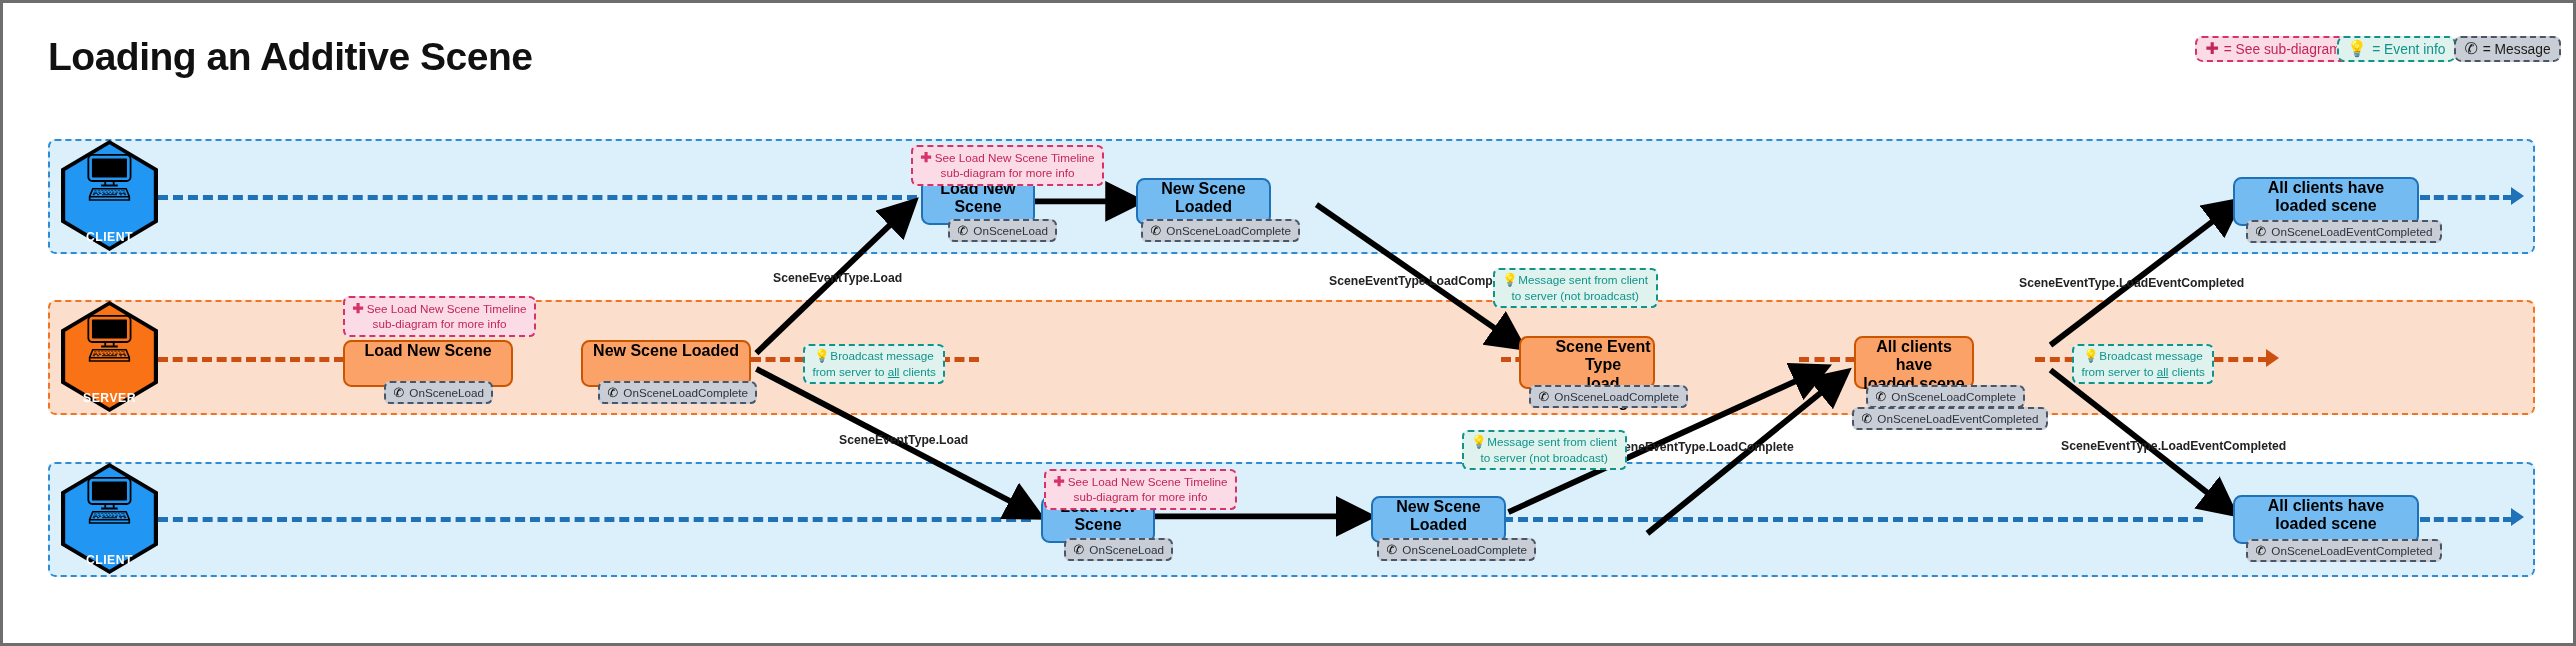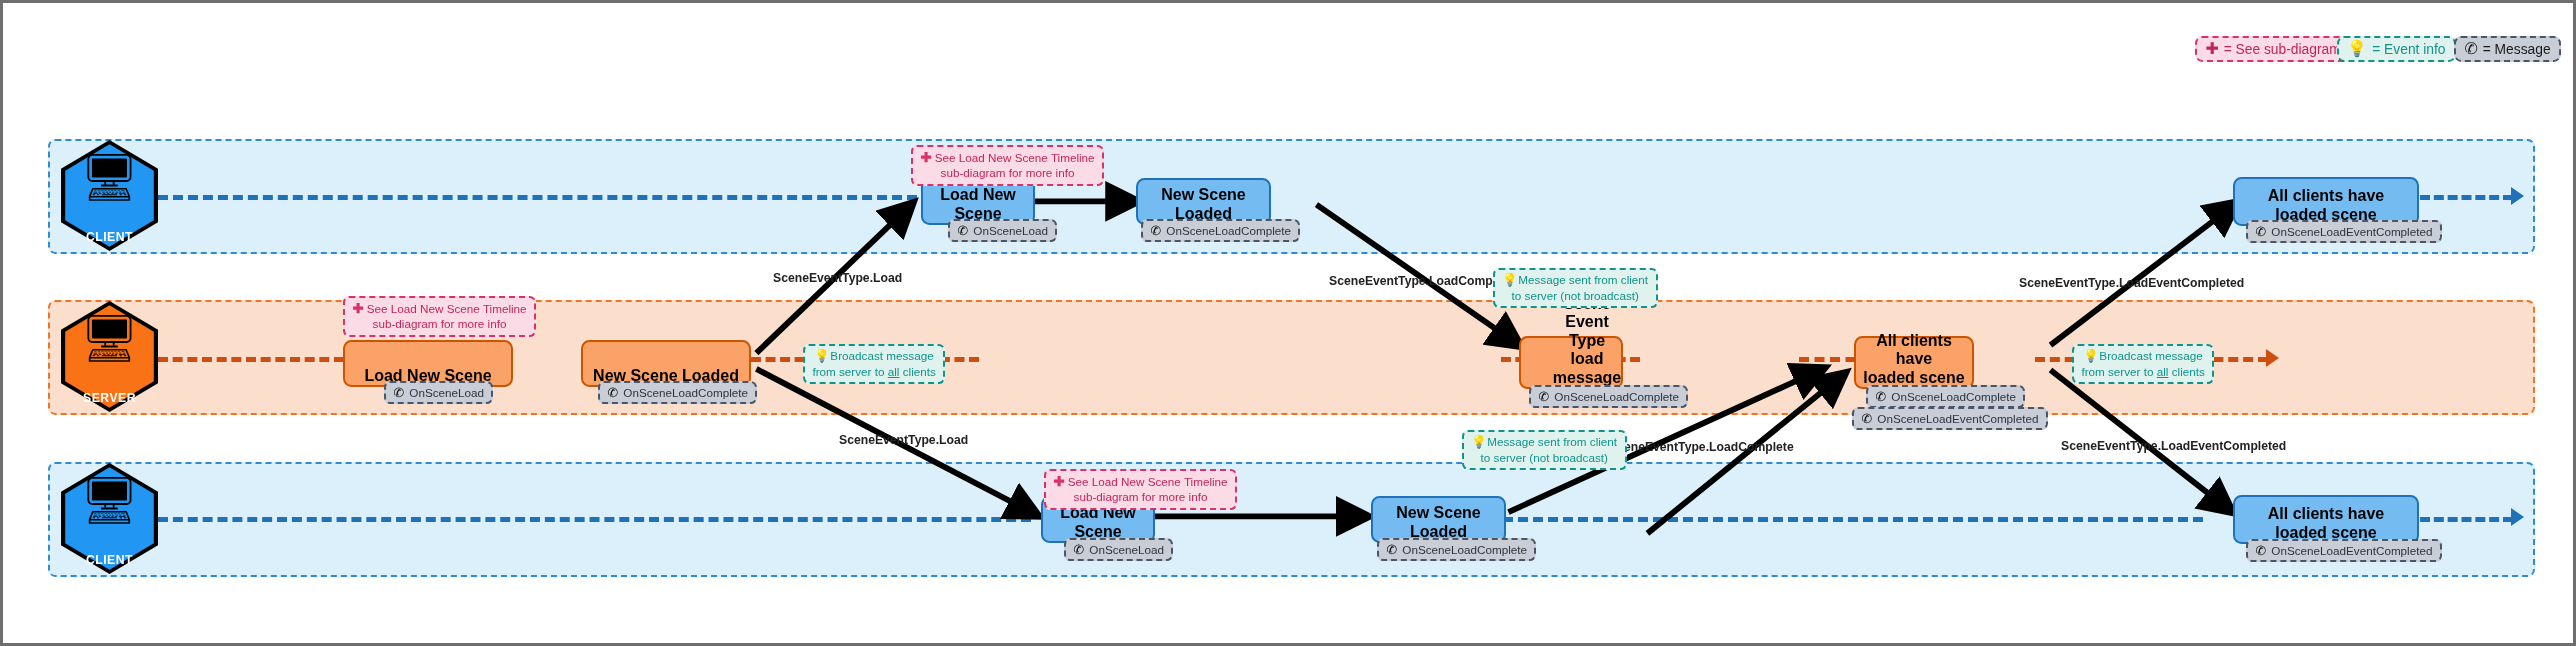--- a/index.html
+++ b/index.html
@@ -50,21 +50,21 @@
   
   .tl{position:absolute;height:0;border-top:5.3px dashed #1f72b8;}
   .tl-s{position:absolute;height:0;border-top:5.3px dashed #cc4f11;}
   .tl-arrow{position:absolute;width:0;height:0;border-top:9px solid transparent;
       border-bottom:9px solid transparent;}
   .tl-arrow.c{border-left:13.8px solid #1f72b8;}
   .tl-arrow.s{border-left:13.8px solid #cc4f11;}
 
   
   .node{position:absolute;border-radius:8.5px;box-sizing:border-box;
-      display:flex;align-items:flex-end;justify-content:center;text-align:center;
+      display:flex;align-items:flex-start;justify-content:center;text-align:center;
       font-weight:bold;font-size:16px;color:#000;line-height:1.15;z-index:6;}
   .node.c{background:#74bbf2;border:2.7px solid #1f72b8;}
   .node.s{background:#fba268;border:2.7px solid #cc5500;}
 
   
   .cb{position:absolute;background:#c9ced6;border:2.1px dashed #4a5568;border-radius:6.4px;
       padding:1.6px 7.4px 2.7px 7.4px;font-size:11.7px;color:#2c3340;white-space:nowrap;
       display:flex;align-items:center;gap:5.3px;z-index:8;}
   .cb .g{font-size:12.7px;color:#000;}
 
@@ -86,20 +86,21 @@
       white-space:nowrap;z-index:9;}
 
   
   #edges{position:absolute;left:0;top:0;width:2576px;height:646px;z-index:4;}
 </style>
 </head>
 <body>
 
 <div id="page">
 
+  <div id="page-title">Loading an Additive Scene</div>
 
   <div class="legend lg-sub">
     <span class="g">✚</span>
     <span>= See sub-diagram</span>
   </div>
   <div class="legend lg-info">
     <span class="g">💡</span>
     <span>= Event info</span>
   </div>
   <div class="legend lg-cb">
@@ -231,21 +232,21 @@
   <div class="cb" style="left:595px;top:378px;">
     <span class="g">✆</span>
     <span>OnSceneLoadComplete</span>
   </div>
 
   <div class="info" style="left:800px;top:341px;">
     <div><span class="g">💡</span><span>Broadcast message</span></div>
     <div><span>from server to </span><u>all</u><span> clients</span></div>
   </div>
 
-  <div class="node s" style="left:1516px;top:333px;width:104px;height:53px;padding-left:32px;">
+  <div class="node s" style="left:1516px;top:333px;width:136px;height:53px;padding-left:32px;">
     <span>
       <span>Scene Event Type</span><br>
       <span>load message</span>
     </span>
   </div>
   <div class="cb" style="left:1526px;top:382px;">
     <span class="g">✆</span>
     <span>OnSceneLoadComplete</span>
   </div>
 

